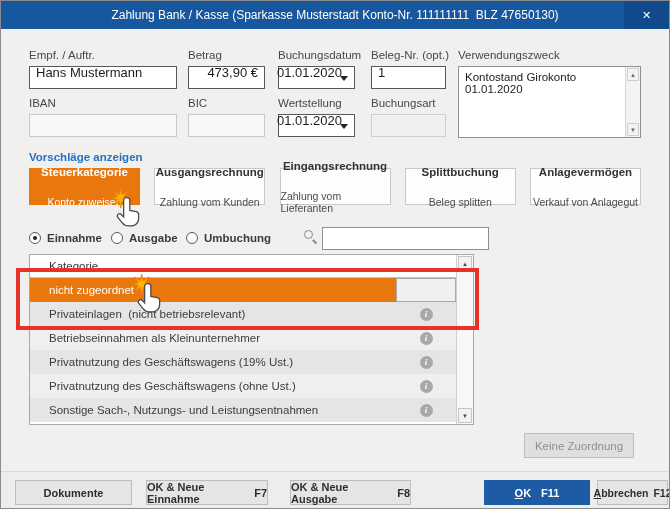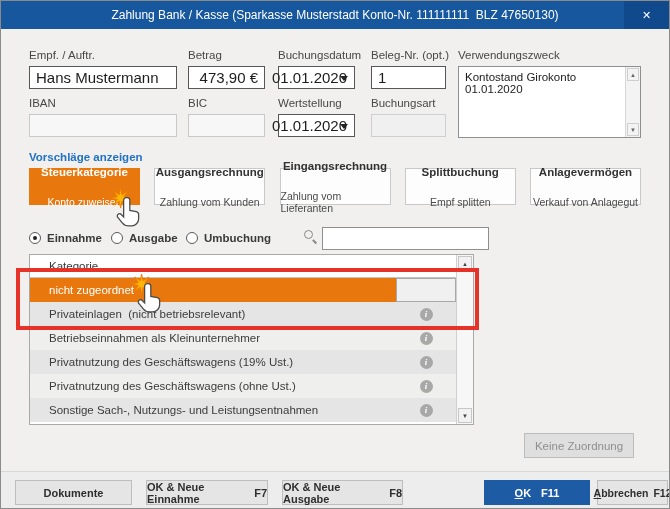--- a/index.html
+++ b/index.html
@@ -7,21 +7,21 @@
   .dialog { position:relative; width:670px; height:509px; background:#f1f0ef; border:1px solid #8b8b8b; overflow:hidden; }
 
   
   .titlebar { position:absolute; left:0; top:0; width:100%; height:28px; background:#17579d; display:flex; align-items:center; justify-content:center; }
   .titlebar .title { color:#fff; font-size:12px; white-space:pre; }
   .close-btn { position:absolute; right:0; top:0; width:45px; height:28px; background:#114a8c; color:#fff; font-size:11px; display:flex; align-items:center; justify-content:center; cursor:pointer; }
 
   
   .fg { position:absolute; }
   .fg .lbl { display:block; font-size:11.5px; color:#474747; margin-bottom:5px; white-space:nowrap; }
-  .inp { width:100%; height:23px; background:#fff; border:1px solid #575757; font-size:15px; color:#1c1c1c; display:flex; align-items:center; padding:0 6px; position:relative; }
+  .inp { width:100%; height:23px; background:#fff; border:1px solid #575757; font-size:13px; color:#1c1c1c; display:flex; align-items:flex-end; padding:8px 6px; position:relative; }
   .inp.empty { background:#f8f7f7; border:1px solid #c9c9c9; }
   .inp.disabled { background:#f1f0f0; border:1px solid #cfcfcf; }
   .inp.right { justify-content:flex-end; }
   .inp.center { justify-content:center; padding-right:20px; }
   .dd-arrow { position:absolute; right:6px; top:9px; width:0; height:0; border-left:4px solid transparent; border-right:4px solid transparent; border-top:5px solid #222; }
   #fg-empf { left:28px; top:48px; width:148px; }
   #fg-betrag { left:187px; top:48px; width:77px; }
   #fg-buchungsdatum { left:277px; top:48px; width:77px; }
   #fg-belegnr { left:370px; top:48px; width:75px; }
   #fg-verw { left:457px; top:48px; width:183px; }
@@ -80,21 +80,21 @@
   .click-cursor { position:absolute; pointer-events:none; }
   #cursor-1 { left:106px; top:186px; }
   #cursor-2 { left:127px; top:272px; }
 
   
   .keine-btn { position:absolute; left:523px; top:432px; width:110px; height:25px; background:#e0dfdf; border:1px solid #bcbcbc; color:#8f8f8f; font-size:11.5px; display:flex; align-items:center; justify-content:center; }
   .footer-bar { position:absolute; left:0; top:470px; width:100%; height:39px; background:#eeedee; border-top:1px solid #d8d8d7; }
   .fbtn { position:absolute; top:8px; height:25px; background:#e6e5e5; border:1px solid #bdbdbd; font-size:11px; font-weight:bold; color:#2e2e2e; display:flex; align-items:center; justify-content:center; gap:10px; cursor:pointer; }
   #btn-dokumente { left:14px; width:117px; }
   #btn-ok-einnahme { left:145px; width:122px; }
-  #btn-ok-ausgabe { left:281px; width:121px; }
+  #btn-ok-ausgabe { left:289px; width:121px; }
   #btn-ok { left:483px; width:106px; background:#1d5ba4; border:1px solid #1d5ba4; color:#fff; }
   #btn-abbrechen { left:596px; width:71px; font-size:10.5px; gap:5px; }
   .ukey { text-decoration:underline; }
 </style>
 </head>
 <body>
 
 <div class="dialog">
 
   <div class="titlebar">
@@ -174,21 +174,21 @@
     <div class="cat-btn">
       <span class="t">Ausgangsrechnung</span>
       <span class="s">Zahlung vom Kunden</span>
     </div>
     <div class="cat-btn">
       <span class="t">Eingangsrechnung</span>
       <span class="s">Zahlung vom Lieferanten</span>
     </div>
     <div class="cat-btn">
       <span class="t">Splittbuchung</span>
-      <span class="s">Empf splitten</span>
+      <span class="s">Beleg splitten</span>
     </div>
     <div class="cat-btn">
       <span class="t">Anlagevermögen</span>
       <span class="s">Verkauf von Anlagegut</span>
     </div>
   </div>
 
   <span class="radio-item checked" id="radio-einnahme">
     <span class="radio-circle"></span>
     <span class="rlbl">Einnahme</span>

